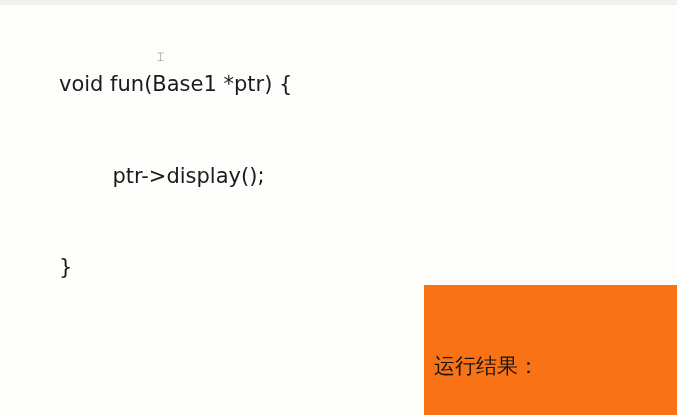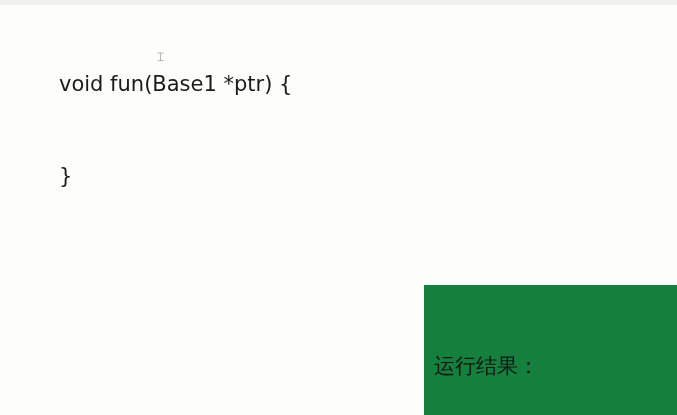--- a/index.html
+++ b/index.html
@@ -39,21 +39,21 @@
   }
   .code-line.blank {
     height: 30.5px;
   }
   #result-box {
     position: absolute;
     left: 424px;
     top: 285px;
     width: 253px;
     height: 130px;
-    background: #15803d;
+    background: #f97316;
   }
   #result-inner {
     position: absolute;
     left: 10px;
     top: 6px;
     color: #141414;
     font-size: 21px;
     line-height: 30px;
     white-space: pre;
     font-family: "DejaVu Sans", sans-serif;
@@ -72,20 +72,21 @@
 </style>
 </head>
 <body>
 
 <div id="page">
 
   <div id="top-strip"></div>
 
   <div id="code-block">
     <div class="code-line">void fun(Base1 *ptr) {</div>
+    <div class="code-line">        ptr-&gt;display();</div>
     <div class="code-line">}</div>
     <div class="code-line blank"></div>
     
     
     
     
     
     
     
     

